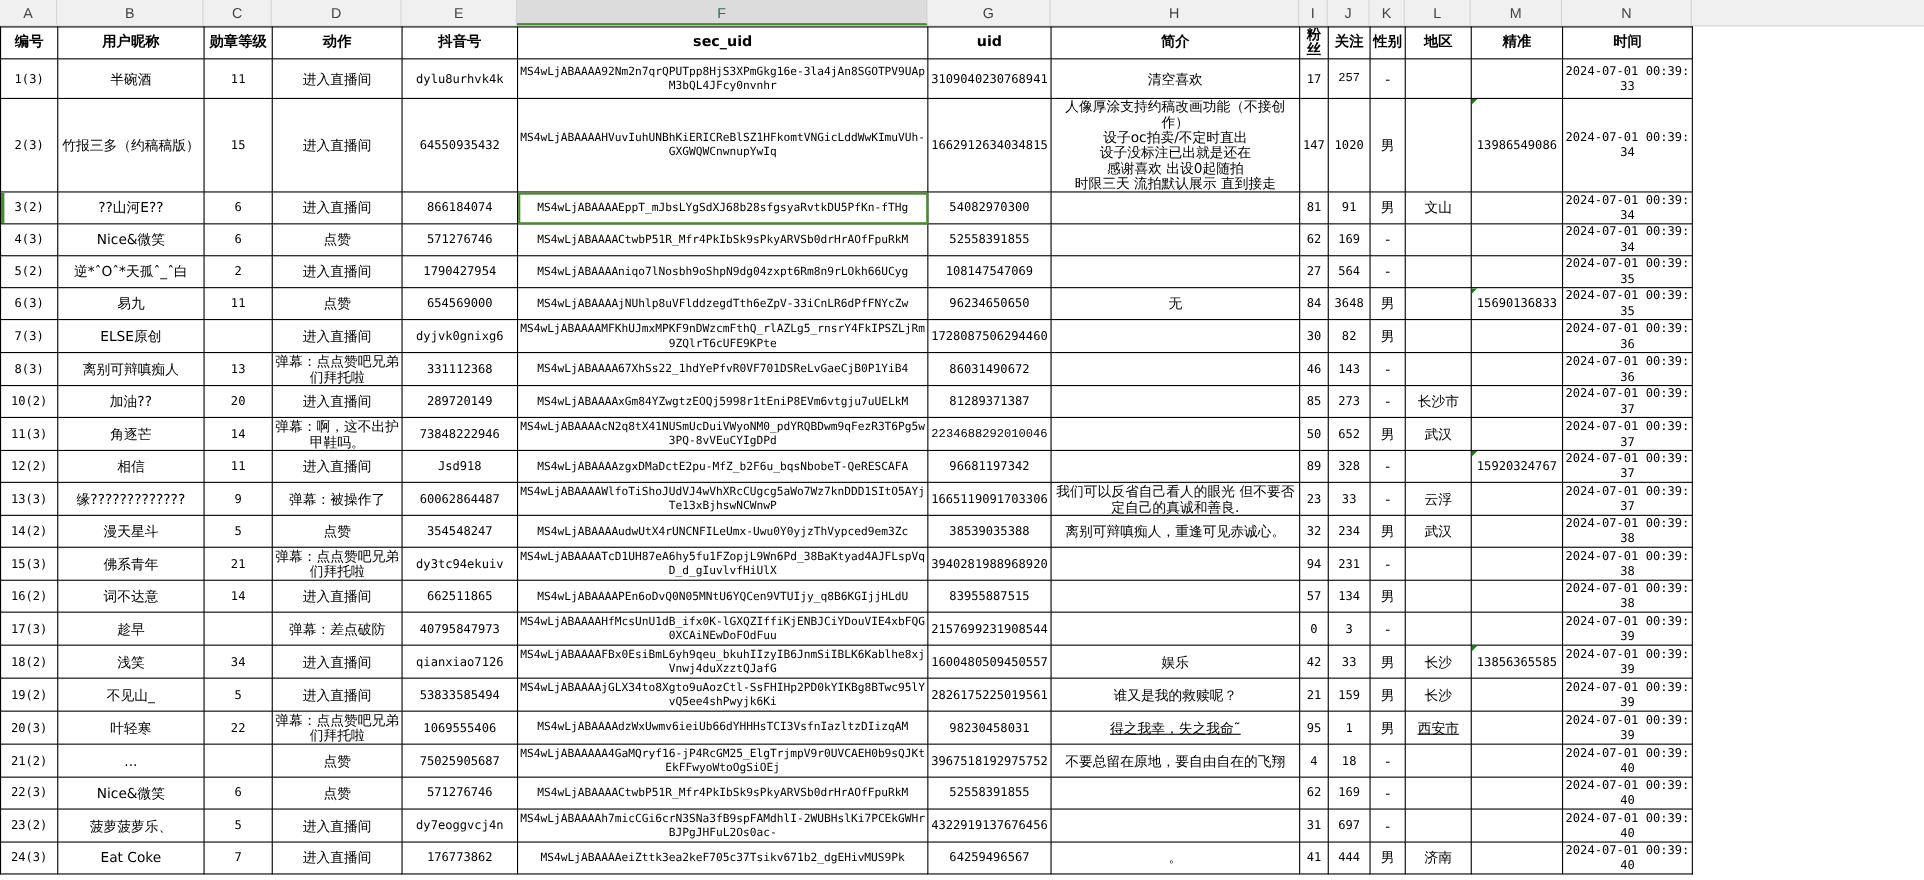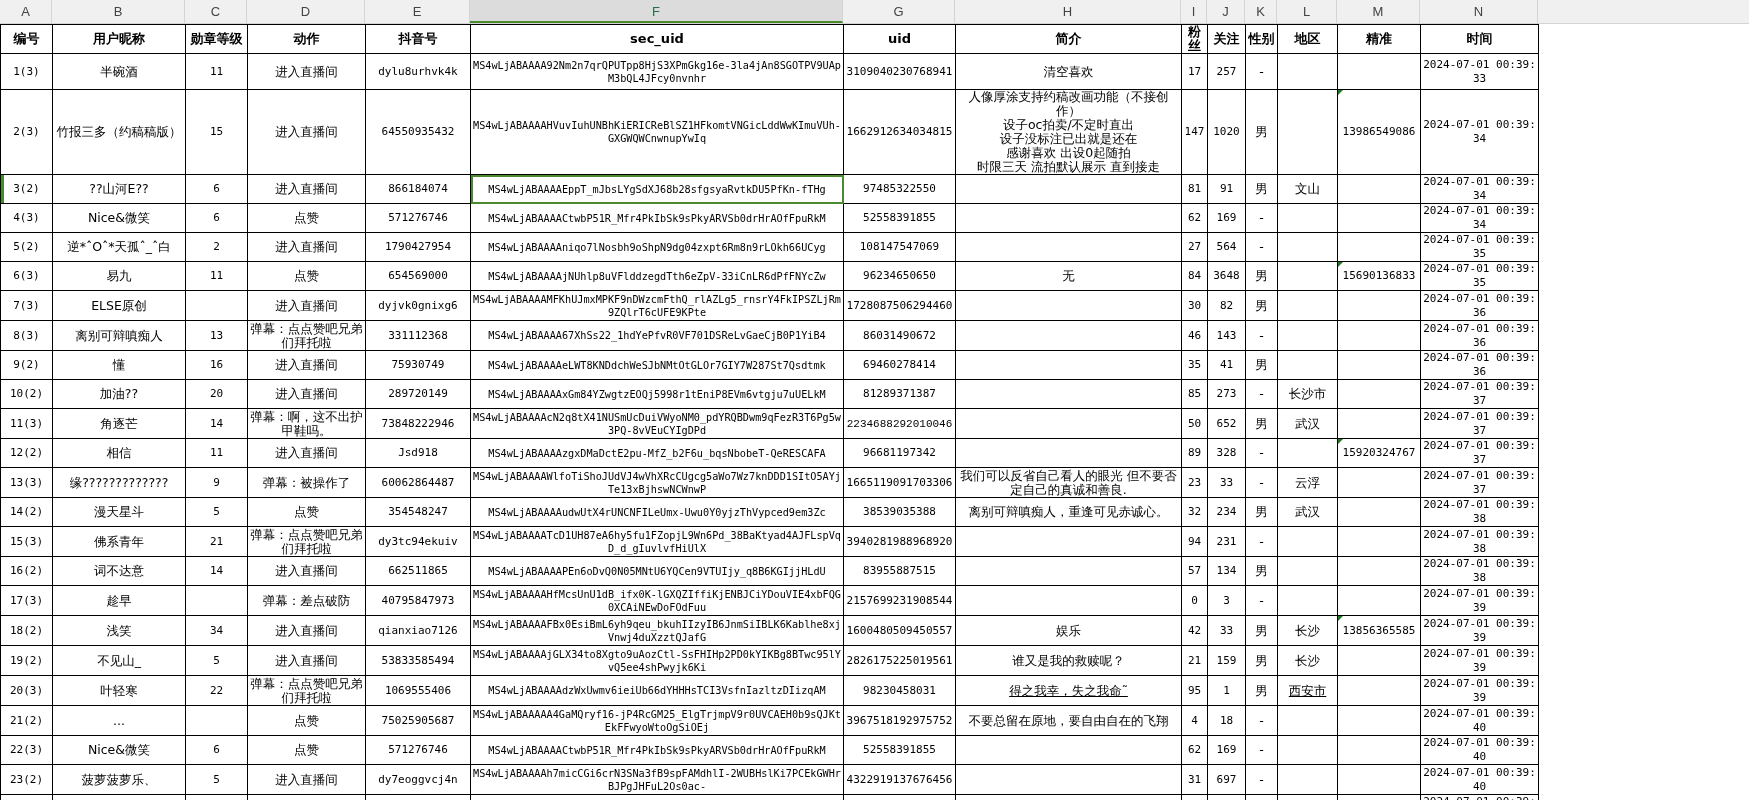--- a/index.html
+++ b/index.html
@@ -78,21 +78,21 @@
         <tr style="height: 36px;">
           <td class="mono" style="white-space: normal;">1(3)</td>
           <td class="cn" style="white-space: normal;">半碗酒</td>
           <td class="mono" style="white-space: normal;">11</td>
           <td class="cn" style="white-space: normal;">进入直播间</td>
           <td class="mono" style="white-space: normal;">dylu8urhvk4k</td>
           <td class="sec" style="white-space: normal;">MS4wLjABAAAA92Nm2n7qrQPUTpp8HjS3XPmGkg16e-3la4jAn8SGOTPV9UApM3bQL4JFcy0nvnhr</td>
           <td class="mono" style="white-space: normal;">3109040230768941</td>
           <td class="cn" style="white-space: pre-line;">清空喜欢</td>
           <td class="mono" style="white-space: normal;">17</td>
-          <td class="mono" style="white-space: normal;">257</td>
+          <td class="mono" style="white-space: normal; font-family: Liberation Mono, monospace;">257</td>
           <td class="cn" style="white-space: normal;">-</td>
           <td class="cn" style="white-space: normal;"></td>
           <td class="mono" style="white-space: normal;"></td>
           <td class="mono" style="white-space: normal;">2024-07-01 00:39:33</td>
         </tr>
         <tr style="height: 72px;">
           <td class="mono" style="white-space: normal;">2(3)</td>
           <td class="cn" style="white-space: normal;">竹报三多（约稿稿版）</td>
           <td class="mono" style="white-space: normal;">15</td>
           <td class="cn" style="white-space: normal;">进入直播间</td>
@@ -111,21 +111,21 @@
           <td class="mono flag" style="white-space: normal;">13986549086</td>
           <td class="mono" style="white-space: normal;">2024-07-01 00:39:34</td>
         </tr>
         <tr class="rowsel" style="height: 18px;">
           <td class="mono" style="white-space: normal;">3(2)</td>
           <td class="cn" style="white-space: normal;">??山河E??</td>
           <td class="mono" style="white-space: normal;">6</td>
           <td class="cn" style="white-space: normal;">进入直播间</td>
           <td class="mono" style="white-space: normal;">866184074</td>
           <td class="sec active" style="white-space: normal;">MS4wLjABAAAAEppT_mJbsLYgSdXJ68b28sfgsyaRvtkDU5PfKn-fTHg</td>
-          <td class="mono" style="white-space: normal;">97485322550</td>
+          <td class="mono" style="white-space: normal;">54082970300</td>
           <td class="cn" style="white-space: pre-line;"></td>
           <td class="mono" style="white-space: normal;">81</td>
           <td class="mono" style="white-space: normal;">91</td>
           <td class="cn" style="white-space: normal;">男</td>
           <td class="cn" style="white-space: normal;">文山</td>
           <td class="mono" style="white-space: normal;"></td>
           <td class="mono" style="white-space: normal;">2024-07-01 00:39:34</td>
         </tr>
         <tr style="height: 18px;">
           <td class="mono" style="white-space: normal;">4(3)</td>
@@ -201,36 +201,20 @@
           <td class="mono" style="white-space: normal;">86031490672</td>
           <td class="cn" style="white-space: pre-line;"></td>
           <td class="mono" style="white-space: normal;">46</td>
           <td class="mono" style="white-space: normal;">143</td>
           <td class="cn" style="white-space: normal;">-</td>
           <td class="cn" style="white-space: normal;"></td>
           <td class="mono" style="white-space: normal;"></td>
           <td class="mono" style="white-space: normal;">2024-07-01 00:39:36</td>
         </tr>
         <tr style="height: 18px;">
-          <td class="mono" style="white-space: normal;">9(2)</td>
-          <td class="cn" style="white-space: normal;">懂</td>
-          <td class="mono" style="white-space: normal;">16</td>
-          <td class="cn" style="white-space: normal;">进入直播间</td>
-          <td class="mono" style="white-space: normal;">75930749</td>
-          <td class="sec" style="white-space: normal;">MS4wLjABAAAAeLWT8KNDdchWeSJbNMtOtGLOr7GIY7W287St7Qsdtmk</td>
-          <td class="mono" style="white-space: normal;">69460278414</td>
-          <td class="cn" style="white-space: pre-line;"></td>
-          <td class="mono" style="white-space: normal;">35</td>
-          <td class="mono" style="white-space: normal;">41</td>
-          <td class="cn" style="white-space: normal;">男</td>
-          <td class="cn" style="white-space: normal;"></td>
-          <td class="mono" style="white-space: normal;"></td>
-          <td class="mono" style="white-space: normal;">2024-07-01 00:39:36</td>
-        </tr>
-        <tr style="height: 18px;">
           <td class="mono" style="white-space: normal;">10(2)</td>
           <td class="cn" style="white-space: normal;">加油??</td>
           <td class="mono" style="white-space: normal;">20</td>
           <td class="cn" style="white-space: normal;">进入直播间</td>
           <td class="mono" style="white-space: normal;">289720149</td>
           <td class="sec" style="white-space: normal;">MS4wLjABAAAAxGm84YZwgtzEOQj5998r1tEniP8EVm6vtgju7uUELkM</td>
           <td class="mono" style="white-space: normal;">81289371387</td>
           <td class="cn" style="white-space: pre-line;"></td>
           <td class="mono" style="white-space: normal;">85</td>
           <td class="mono" style="white-space: normal;">273</td>

